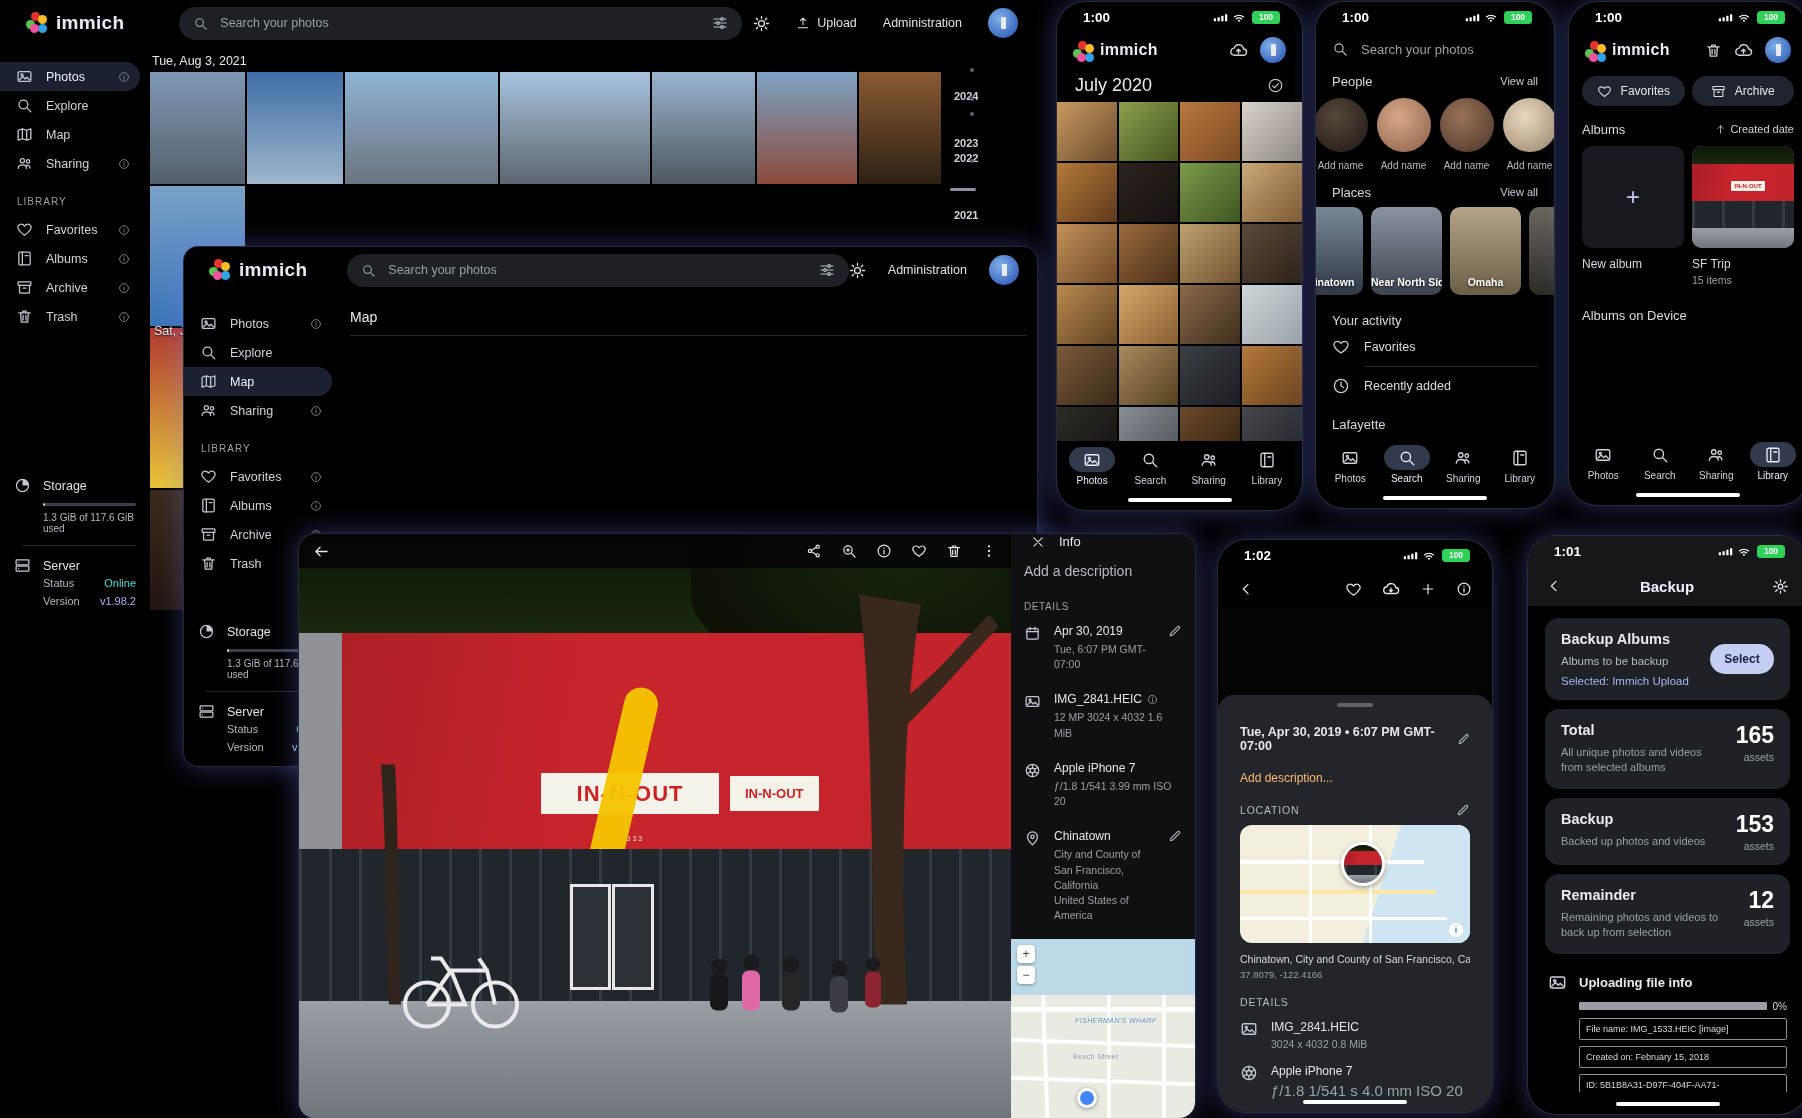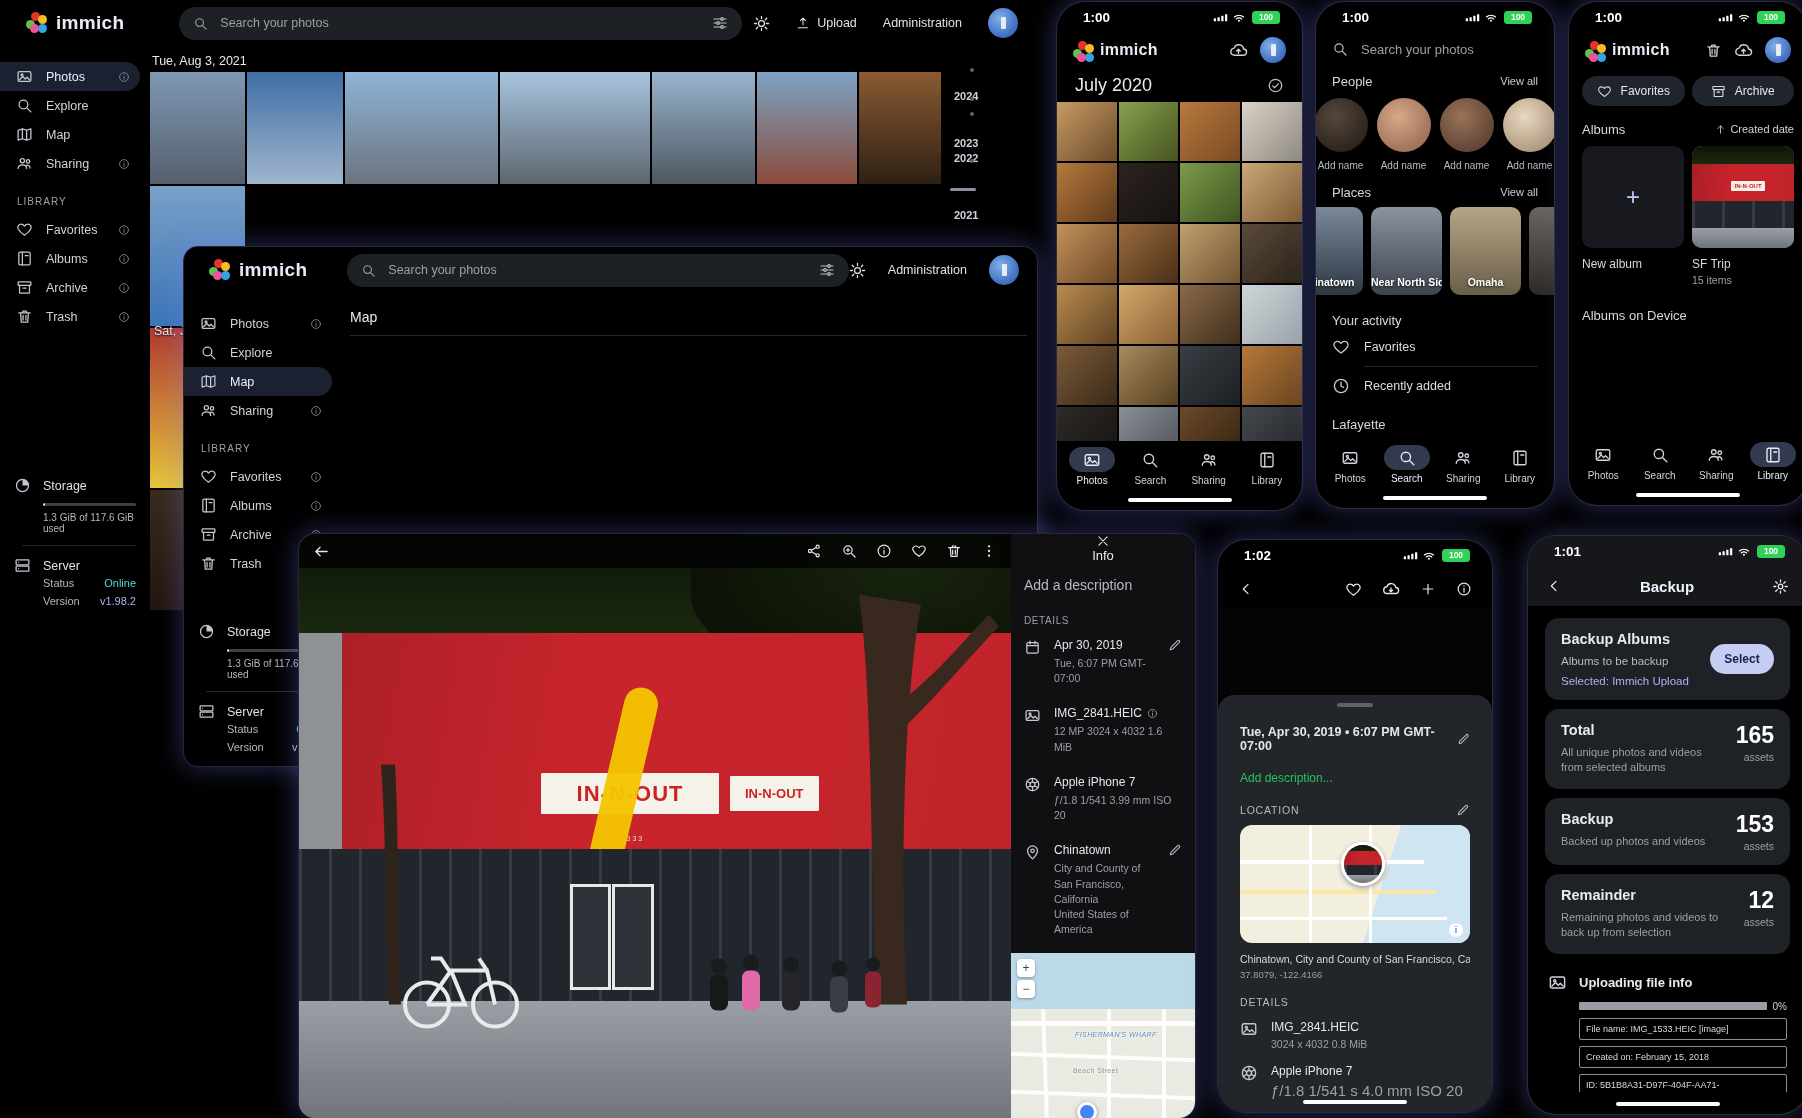--- a/index.html
+++ b/index.html
@@ -656,21 +656,21 @@
                 <circle cx="12" cy="5" r="1.7" fill="currentColor" stroke="none"></circle>
                 <circle cx="12" cy="12" r="1.7" fill="currentColor" stroke="none"></circle>
                 <circle cx="12" cy="19" r="1.7" fill="currentColor" stroke="none"></circle>
               </svg>
             </span>
         </span>
       </div>
     </div>
 
     <div class="f fc" style="width:184px;background:#101012;flex:0 0 auto;">
-      <div class="f aic" style="height:34px;padding:0 12px;flex-direction:column;">
+      <div class="f aic" style="height:34px;padding:0 20px;gap:14px;">
         <span class="icn" style="width:14px;height:14px;color:#dfe1e5;">
             <svg viewBox="0 0 24 24" fill="none" stroke="currentColor" stroke-width="1.8" stroke-linecap="round" stroke-linejoin="round">
               <path d="M5 5l14 14M19 5 5 19"></path>
             </svg>
           </span>
         <span style="font-size:13px;color:#e8eaed;">Info</span>
       </div>
       <div style="padding:14px 13px 8px 13px;font-size:14px;color:#b6bac2;">Add a description</div>
       <div style="height:1px;background:#2a2c31;margin:0 13px;"></div>
       <div style="padding:14px 13px 2px 13px;font-size:10px;letter-spacing:.6px;color:#9aa0a6;">DETAILS</div>
@@ -1256,21 +1256,21 @@
           <i style="width:36px;height:4px;border-radius:2px;background:#5f6368;"></i>
         </div>
       <div class="f aic" style="margin-top:14px;">
         <span style="font-size:12.5px;font-weight:bold;color:#e5e7eb;">Tue, Apr 30, 2019 • 6:07 PM GMT-07:00</span>
         <span class="pen icn" style="margin-left:auto;width:14px;height:14px;color:#b9bec8;">
             <svg viewBox="0 0 24 24" fill="none" stroke="currentColor" stroke-width="1.8" stroke-linecap="round" stroke-linejoin="round">
               <path d="M4 20l1-4L16.5 4.5a2.1 2.1 0 0 1 3 3L8 19l-4 1Z"></path>
             </svg>
           </span>
       </div>
-      <div style="margin-top:18px;font-size:12px;color:#22c55e;">Add description...</div>
+      <div style="margin-top:18px;font-size:12px;color:#fdba74;">Add description...</div>
       <div class="f aic" style="margin-top:18px;">
         <span style="font-size:10.5px;letter-spacing:.8px;color:#b6bac2;">LOCATION</span>
         <span class="pen icn" style="margin-left:auto;width:14px;height:14px;color:#b9bec8;">
             <svg viewBox="0 0 24 24" fill="none" stroke="currentColor" stroke-width="1.8" stroke-linecap="round" stroke-linejoin="round">
               <path d="M4 20l1-4L16.5 4.5a2.1 2.1 0 0 1 3 3L8 19l-4 1Z"></path>
             </svg>
           </span>
       </div>
       <div class="r" style="height:118px;border-radius:12px;margin-top:8px;background:#f3efdf;overflow:hidden;">
         <div class="a" style="right:-18%;top:-30%;width:55%;height:160%;background:#cfe6f2;transform:rotate(18deg);"></div>

